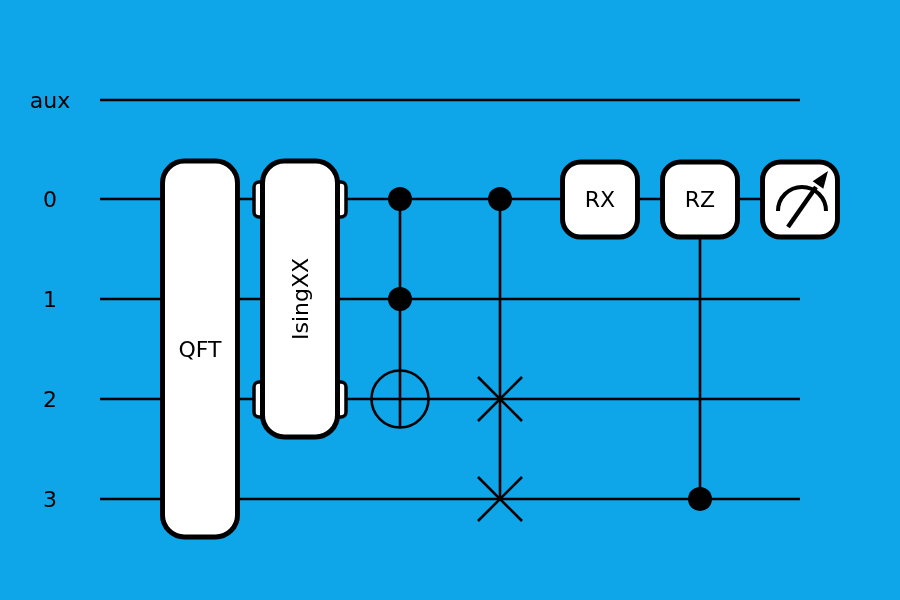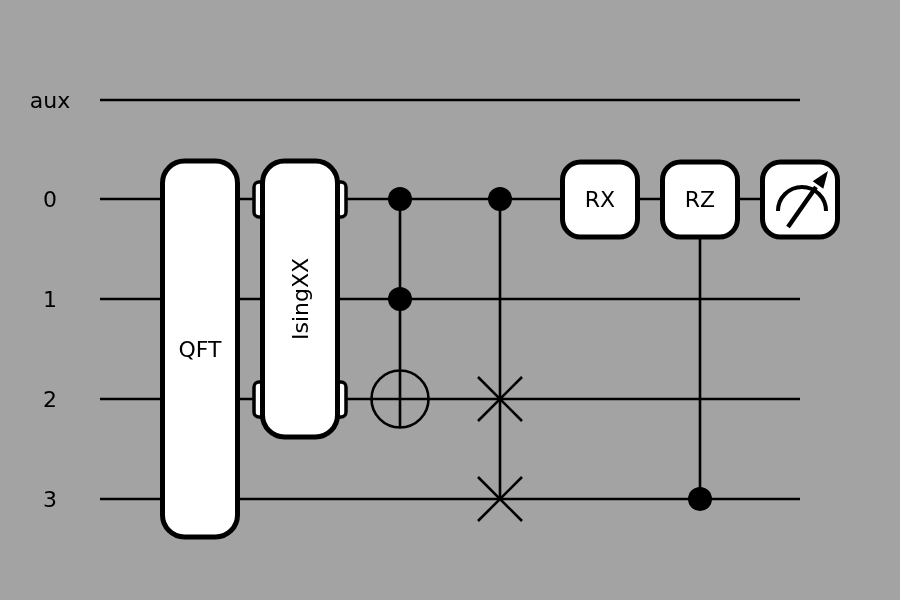--- a/index.html
+++ b/index.html
@@ -8,21 +8,21 @@
     background: #ffffff;
     width: 900px;
     height: 600px;
     overflow: hidden;
     font-family: "DejaVu Sans", sans-serif;
   }
   .stage {
     position: relative;
     width: 900px;
     height: 600px;
-    background: #a3a3a3;
+    background: #0ea5e9;
   }
   svg text {
     font-family: "DejaVu Sans", sans-serif;
     fill: #000000;
   }
   .wire-label { font-size: 22px; }
   .gate-label { font-size: 22px; }
 </style>
 </head>
 <body>

